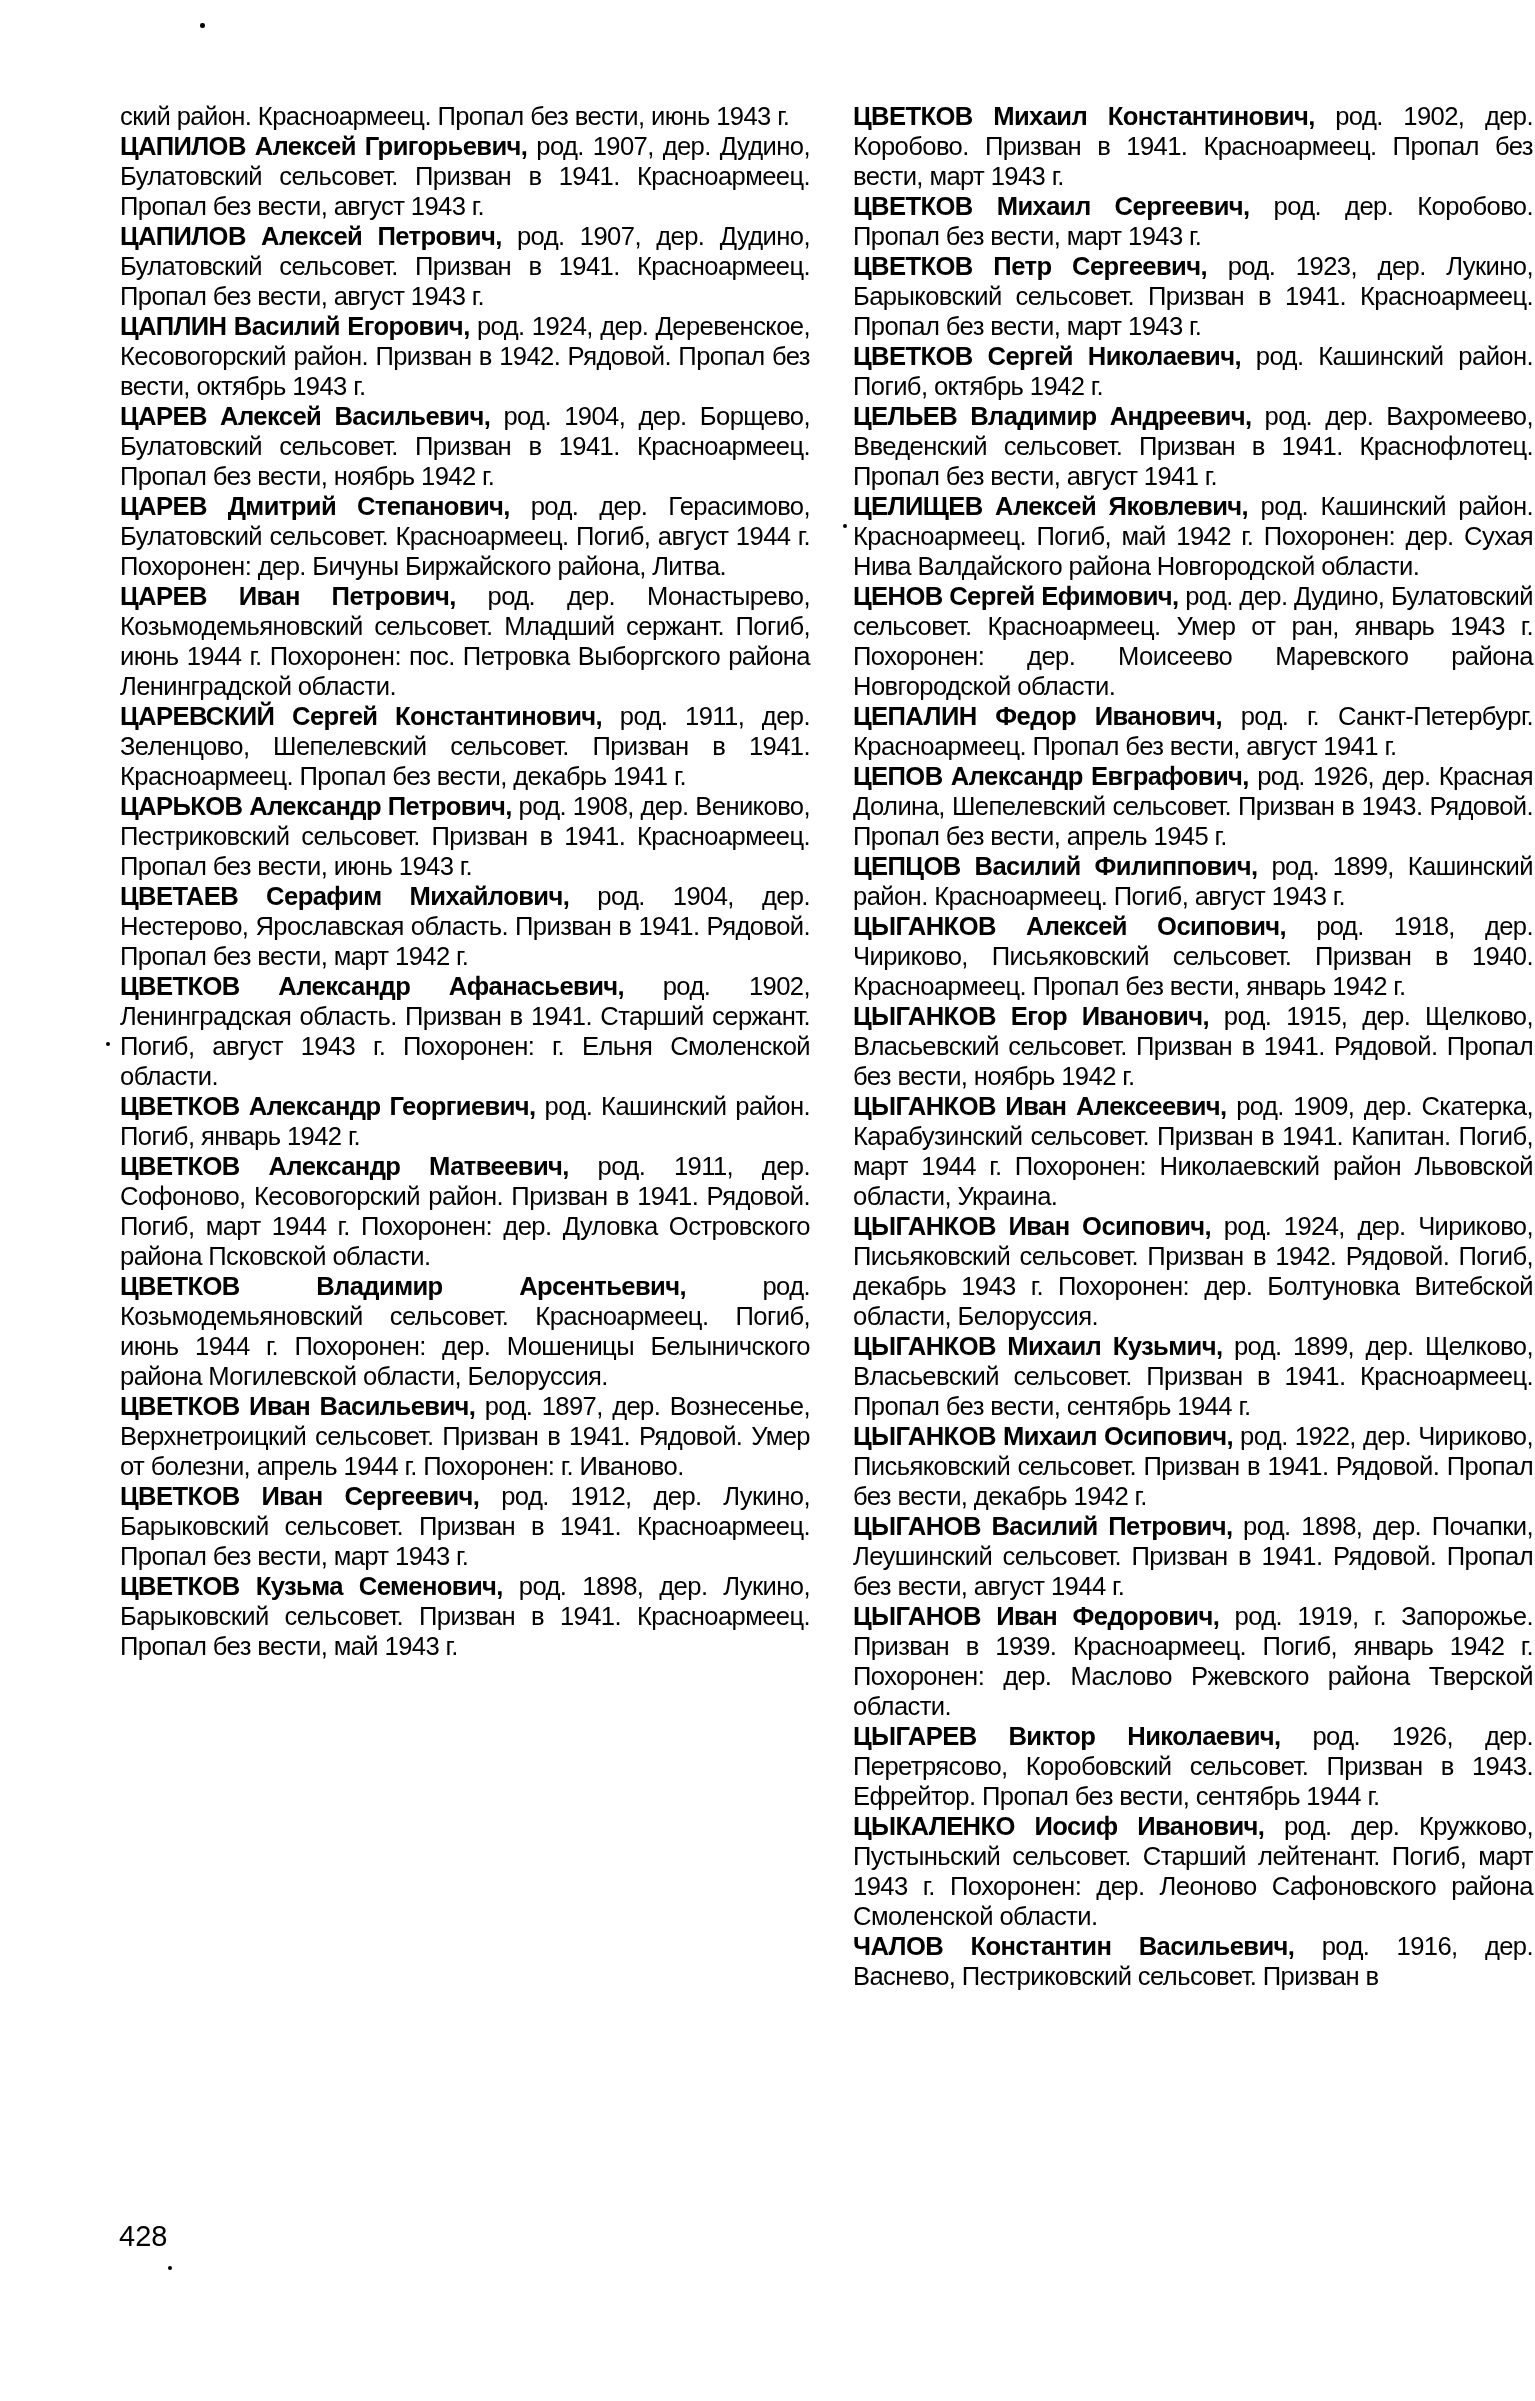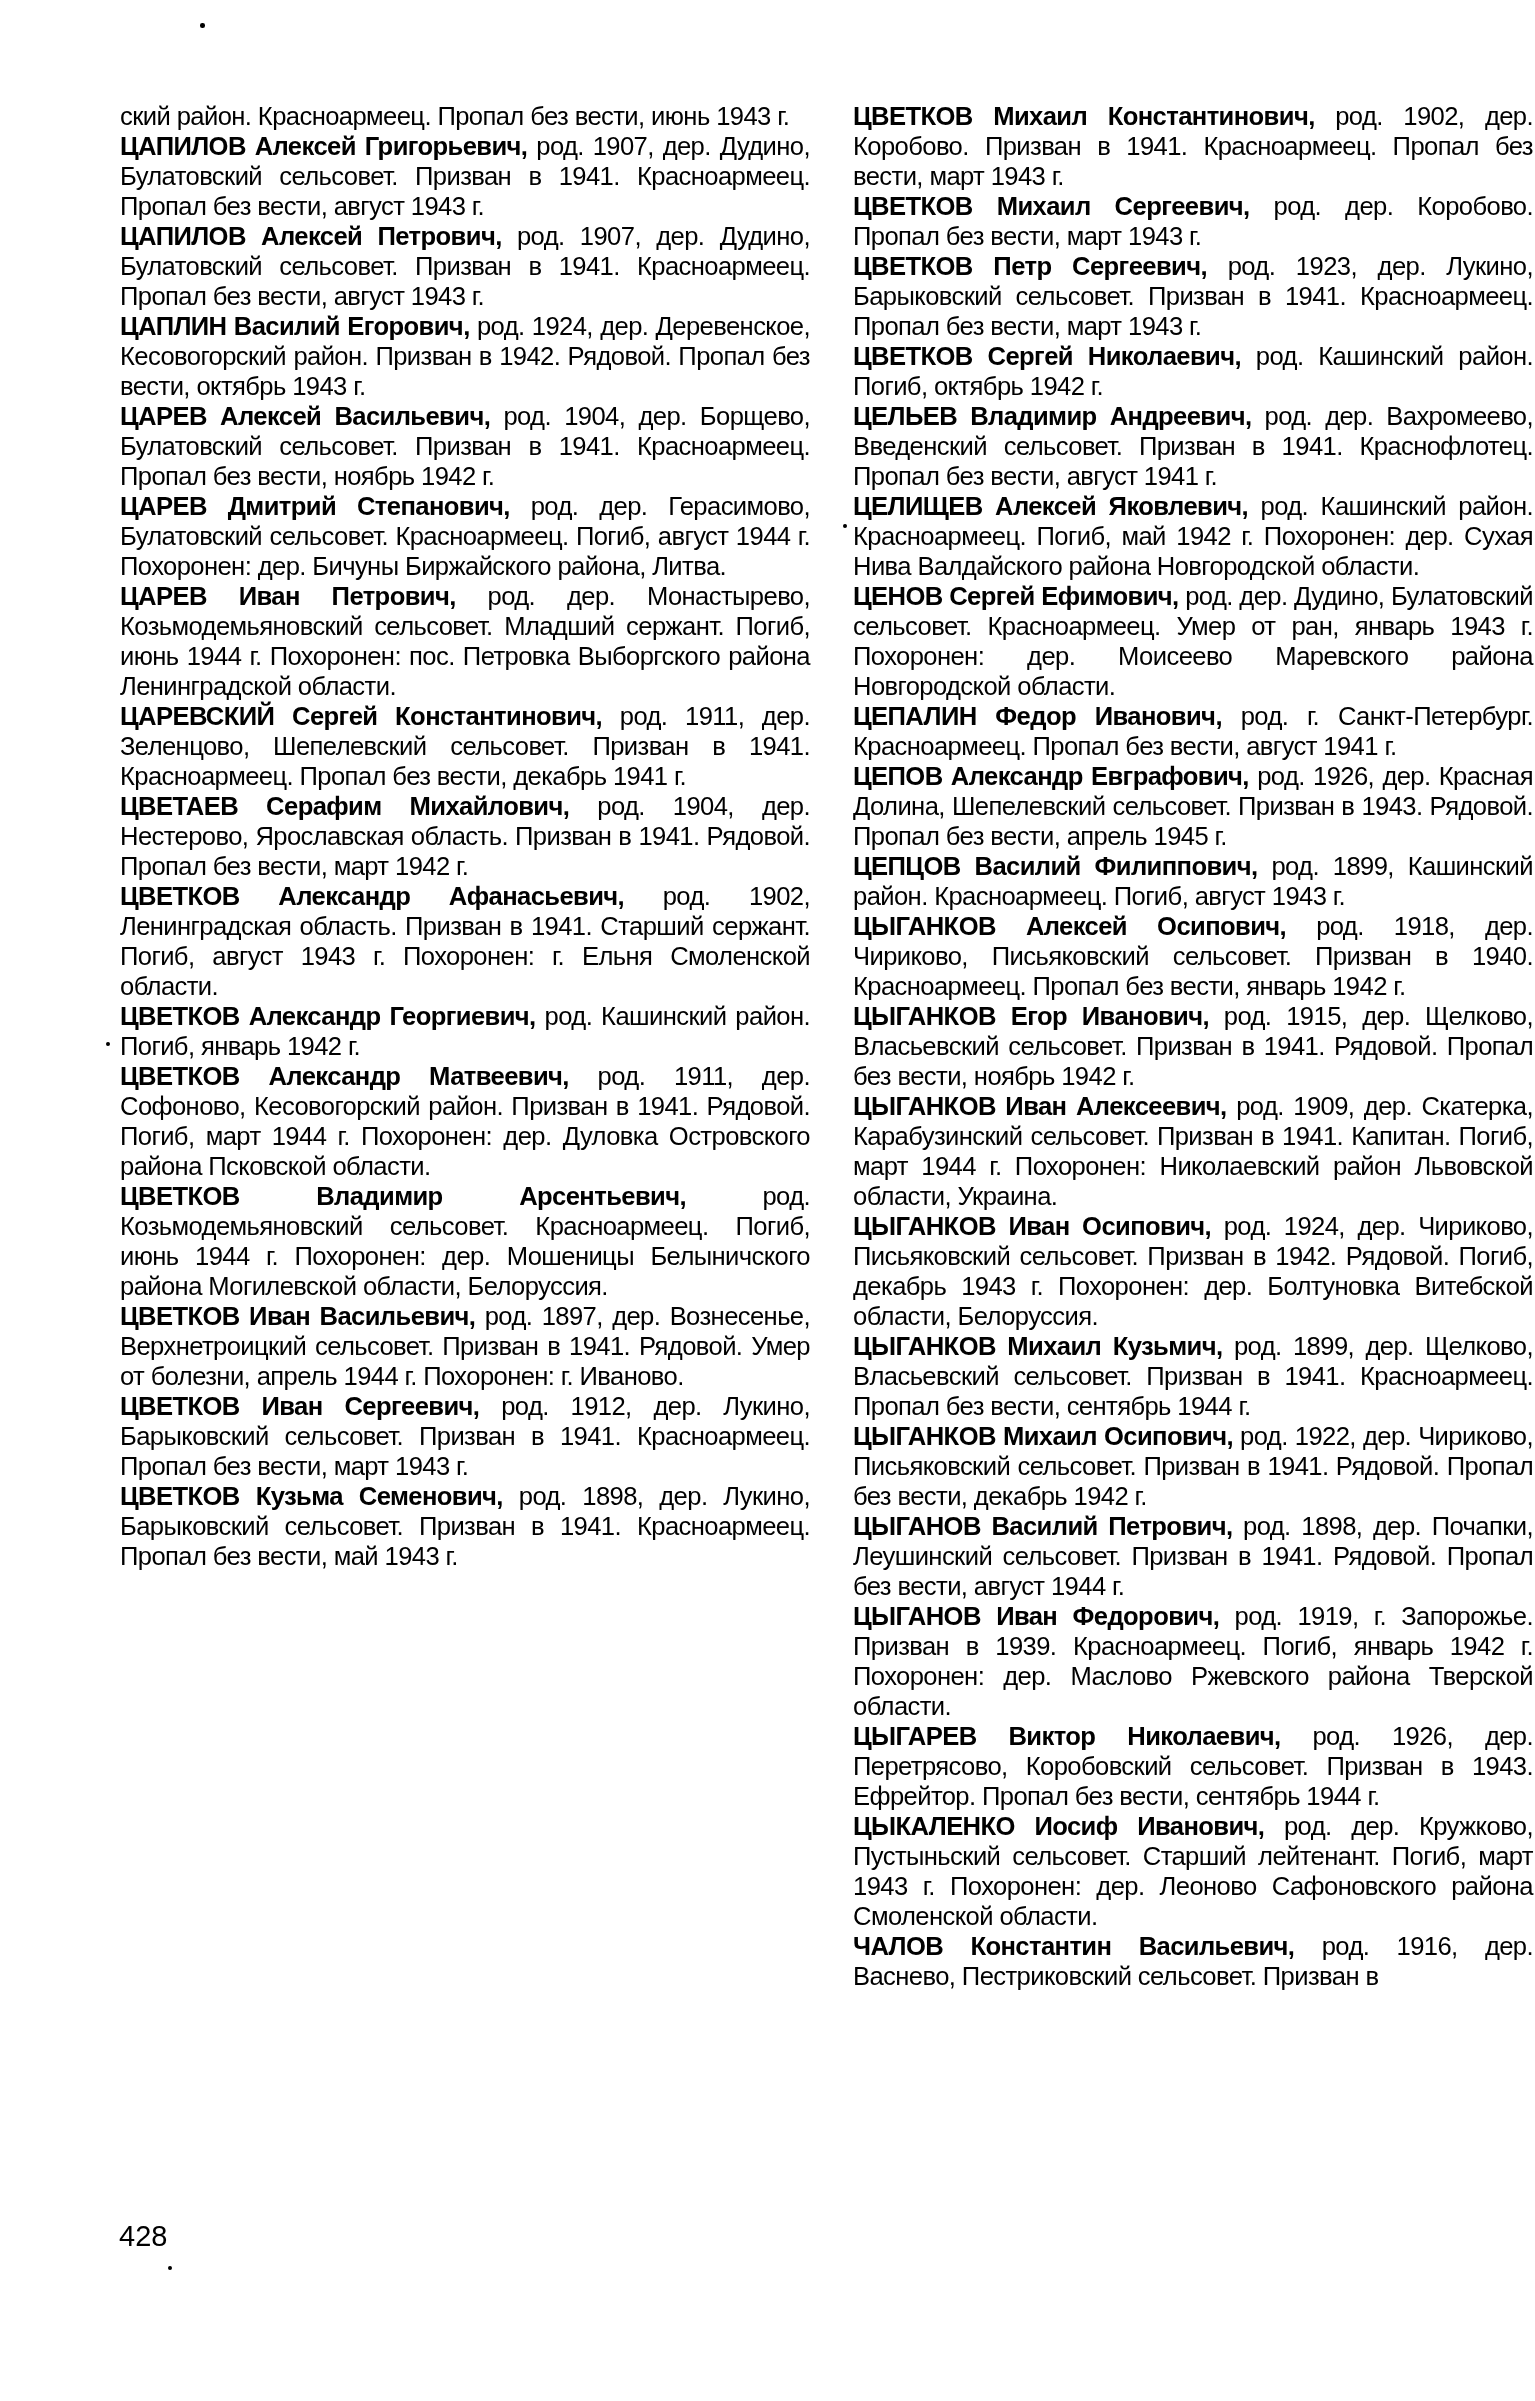--- a/index.html
+++ b/index.html
@@ -69,20 +69,21 @@
 
       <p class="entry"><b class="entry-name">ЦАРЕВ Алексей Васильевич, </b><span class="entry-text">род. 1904, дер. Борщево, Булатовский сельсовет. Призван в 1941. Красноармеец. Пропал без вести, ноябрь 1942 г.</span></p>
 
       <p class="entry"><b class="entry-name">ЦАРЕВ Дмитрий Степанович, </b><span class="entry-text">род. дер. Герасимово, Булатовский сельсовет. Красноармеец. Погиб, август 1944 г. Похоронен: дер. Бичуны Биржайского района, Литва.</span></p>
 
       <p class="entry"><b class="entry-name">ЦАРЕВ Иван Петрович, </b><span class="entry-text">род. дер. Монастырево, Козьмодемьяновский сельсовет. Младший сержант. Погиб, июнь 1944 г. Похоронен: пос. Петровка Выборгского района Ленинградской области.</span></p>
 
 
       <p class="entry"><b class="entry-name">ЦАРЕВСКИЙ Сергей Константинович, </b><span class="entry-text">род. 1911, дер. Зеленцово, Шепелевский сельсовет. Призван в 1941. Красноармеец. Пропал без вести, декабрь 1941 г.</span></p>
 
+      <p class="entry"><b class="entry-name">ЦАРЬКОВ Александр Петрович, </b><span class="entry-text">род. 1908, дер. Вениково, Пестриковский сельсовет. Призван в 1941. Красноармеец. Пропал без вести, июнь 1943 г.</span></p>
 
 
       <p class="entry"><b class="entry-name">ЦВЕТАЕВ Серафим Михайлович, </b><span class="entry-text">род. 1904, дер. Нестерово, Ярославская область. Призван в 1941. Рядовой. Пропал без вести, март 1942 г.</span></p>
 
       <p class="entry"><b class="entry-name">ЦВЕТКОВ Александр Афанасьевич, </b><span class="entry-text">род. 1902, Ленинградская область. Призван в 1941. Старший сержант. Погиб, август 1943 г. Похоронен: г. Ельня Смоленской области.</span></p>
 
       <p class="entry"><b class="entry-name">ЦВЕТКОВ Александр Георгиевич, </b><span class="entry-text">род. Кашинский район. Погиб, январь 1942 г.</span></p>
 
       <p class="entry"><b class="entry-name">ЦВЕТКОВ Александр Матвеевич, </b><span class="entry-text">род. 1911, дер. Софоново, Кесовогорский район. Призван в 1941. Рядовой. Погиб, март 1944 г. Похоронен: дер. Дуловка Островского района Псковской области.</span></p>
 

